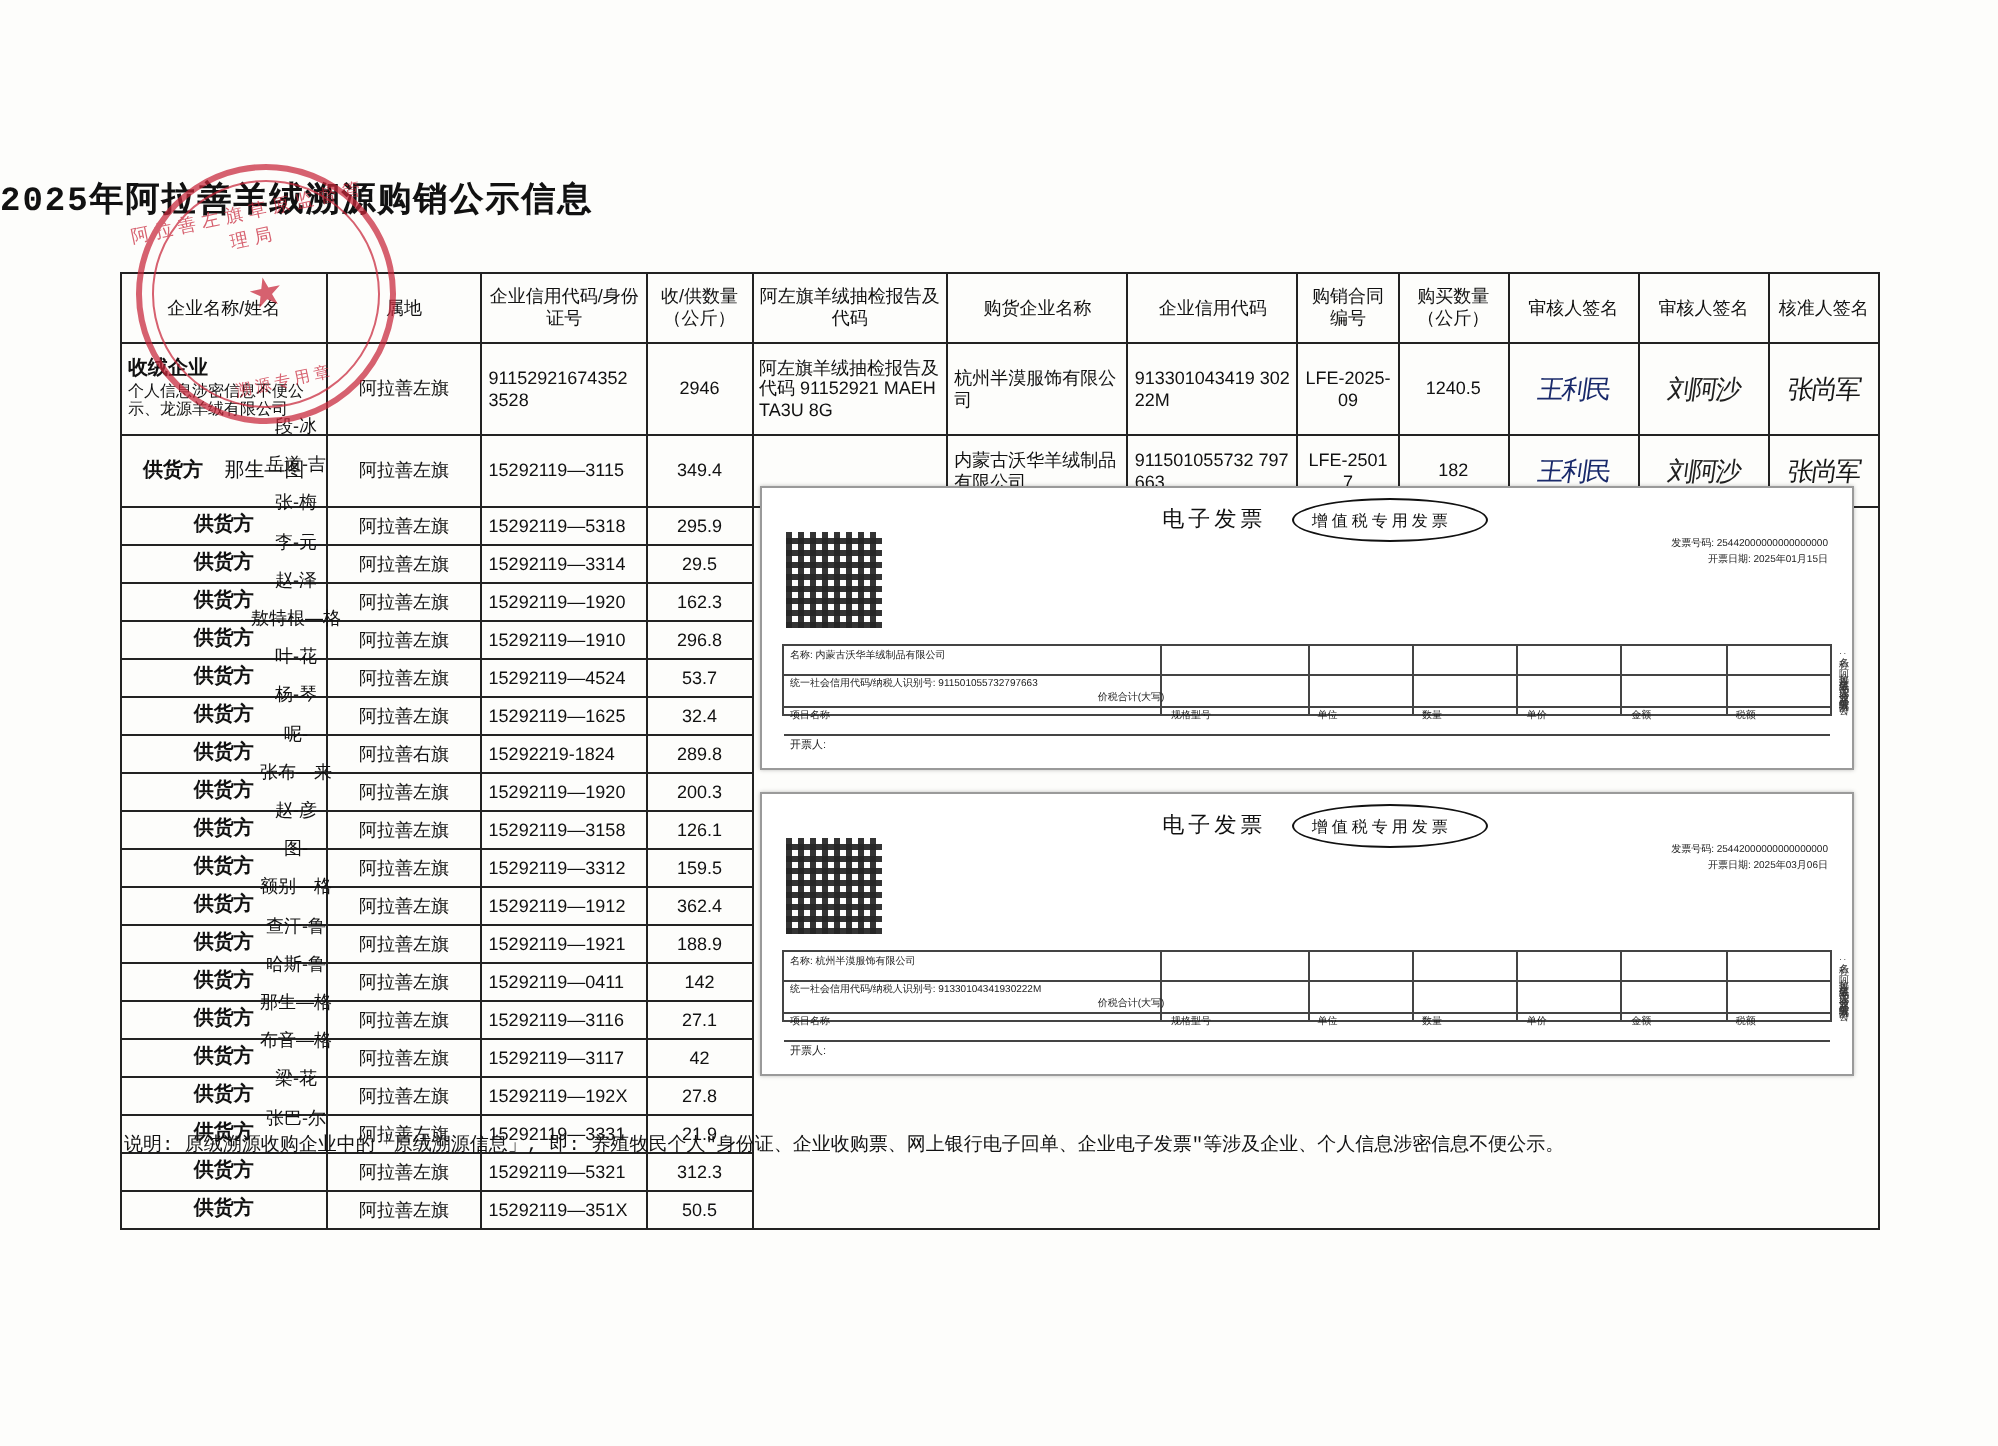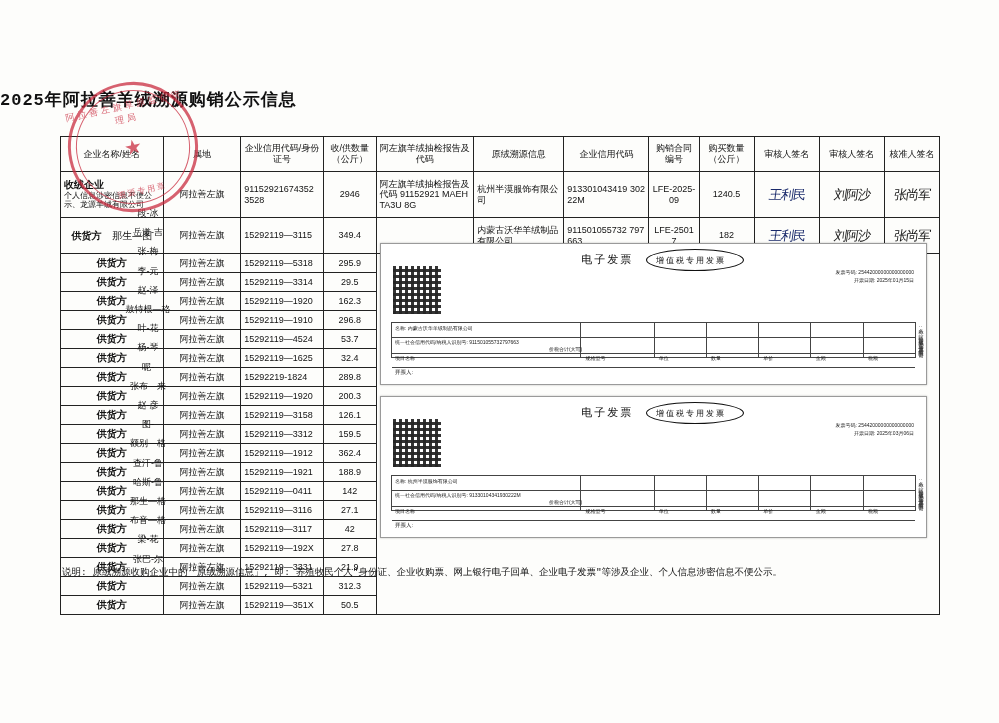--- a/index.html
+++ b/index.html
@@ -194,21 +194,21 @@
       <col style="width:52px">
       <col style="width:44px">
     </colgroup>
     <thead>
       <tr>
         <th>企业名称/姓名</th>
         <th>属地</th>
         <th>企业信用代码/身份证号</th>
         <th>收/供数量（公斤）</th>
         <th>阿左旗羊绒抽检报告及代码</th>
-        <th>原绒溯源信息</th>
+        <th>购货企业名称</th>
         <th>企业信用代码</th>
         <th>购销合同编号</th>
         <th>购买数量（公斤）</th>
         <th>审核人签名</th>
         <th>审核人签名</th>
         <th>核准人签名</th>
       </tr>
     </thead>
     <tbody>
 

